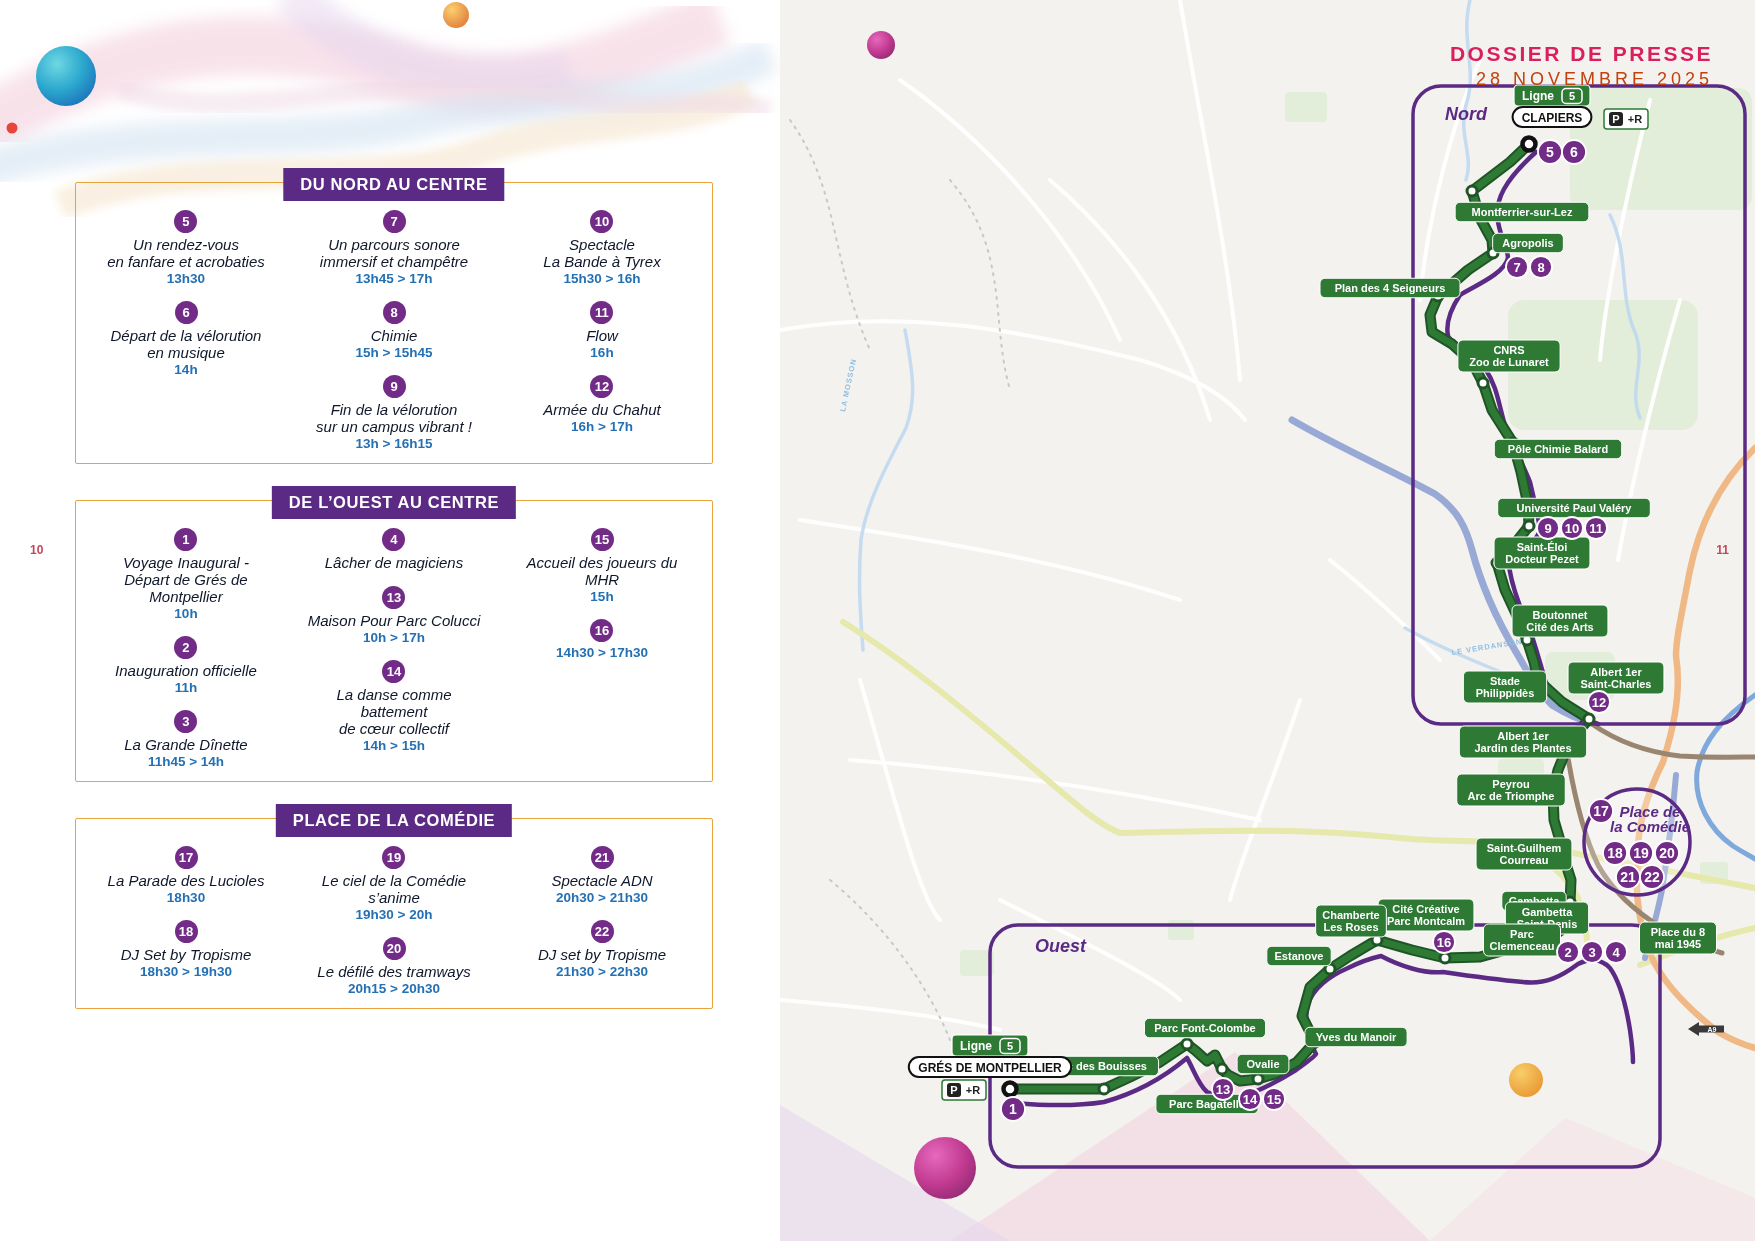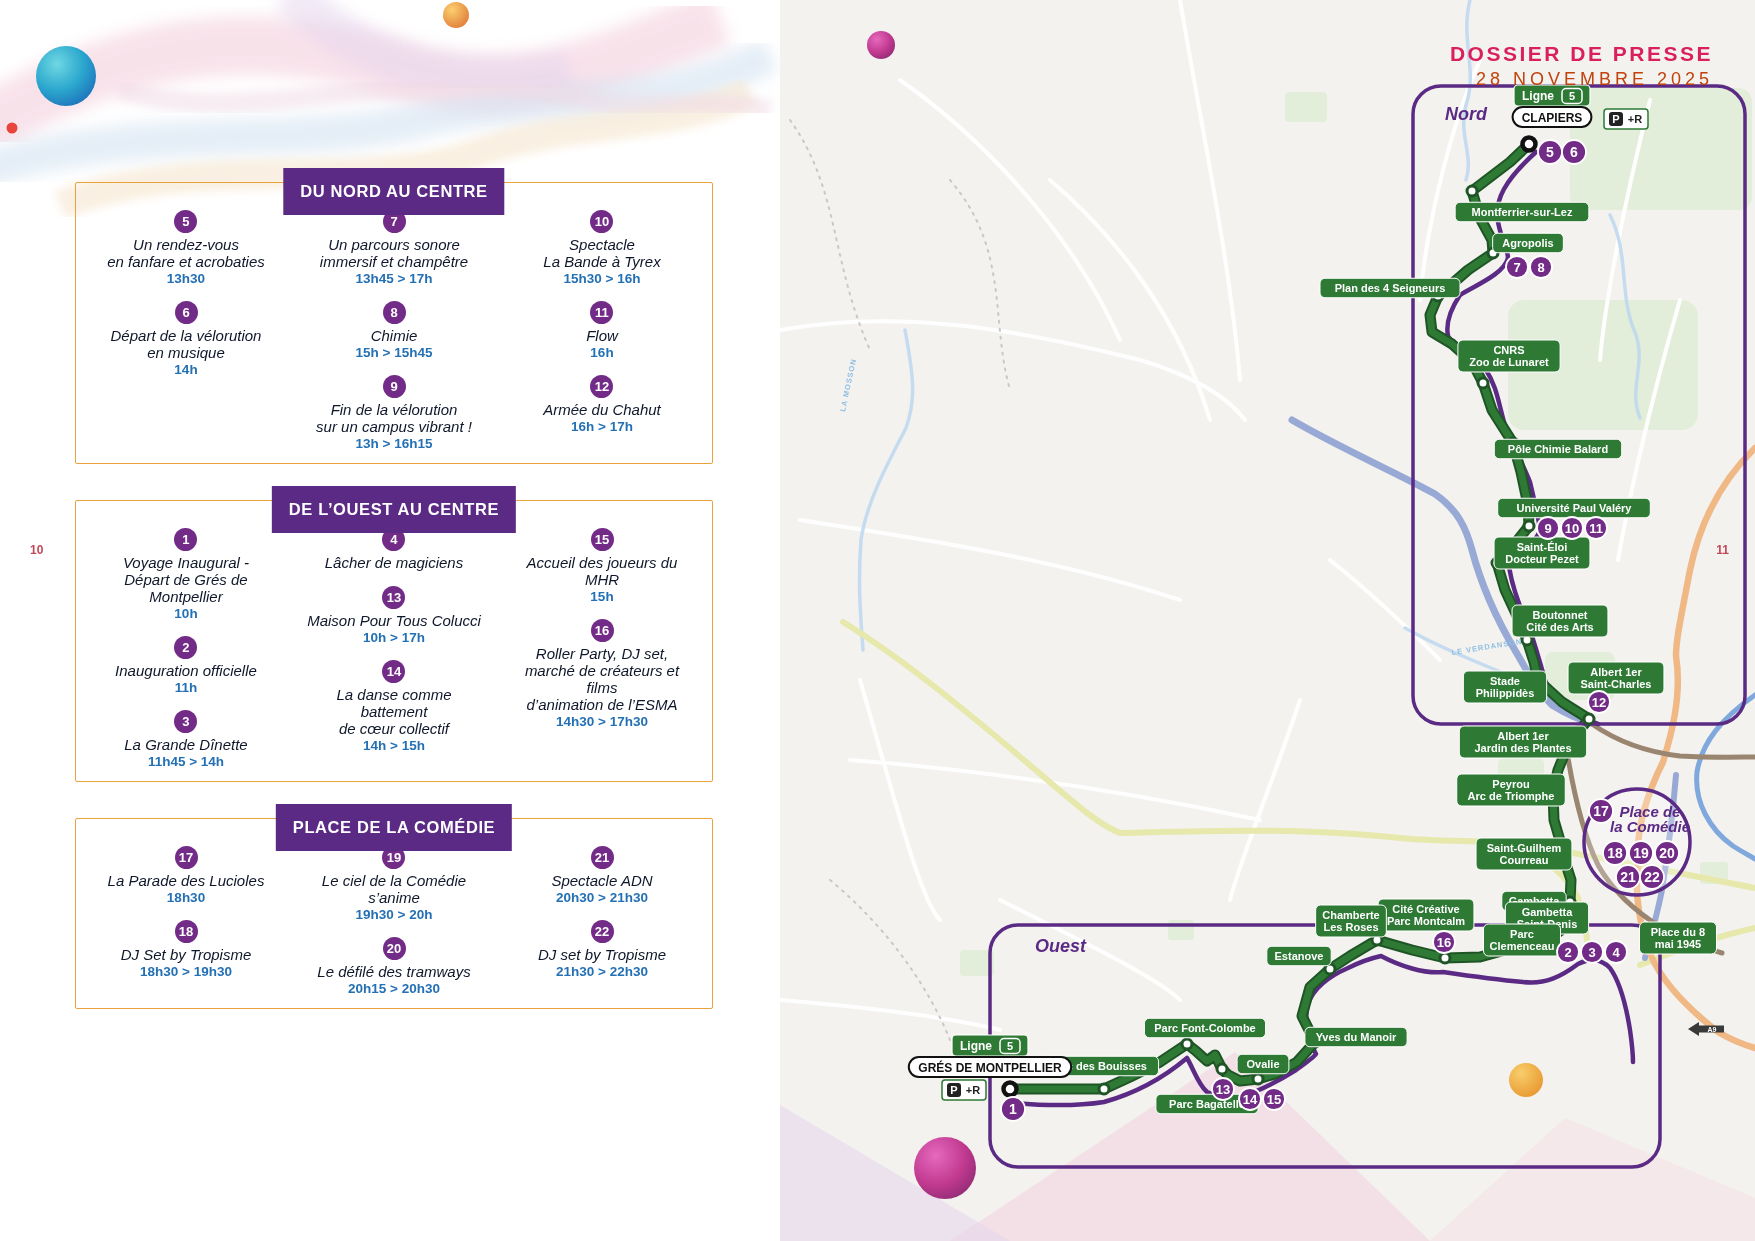--- a/index.html
+++ b/index.html
@@ -11,21 +11,21 @@
   
   #press-header{position:absolute;top:42px;right:42px;text-align:right;z-index:30;}
   #press-title{font-size:21px;font-weight:bold;letter-spacing:2.5px;color:#DA1F5E;}
   #press-date{font-size:18px;letter-spacing:4px;color:#c2410c;margin-top:3px;}
   
   .page-num{position:absolute;top:543px;font-size:12px;font-weight:bold;color:#C2485B;z-index:30;}
   .page-num.left{left:30px;} .page-num.right{right:26px;}
   
   .event-box{position:absolute;left:75px;width:636px;border:1.5px solid #E8A33D;border-radius:2px;z-index:20;}
   .box-title{position:absolute;top:-15px;left:50%;transform:translateX(-50%);background:#5B2A84;color:#fff;
-             font-size:16.5px;font-weight:bold;letter-spacing:.6px;padding:14px 17px;white-space:nowrap;}
+             font-size:16.5px;font-weight:bold;letter-spacing:.6px;padding:7px 17px;white-space:nowrap;}
   .cols{display:flex;justify-content:space-around;padding:27px 6px 12px 6px;}
   .col{flex:1;display:flex;flex-direction:column;align-items:center;gap:15px;}
   .event-item{text-align:center;max-width:205px;}
   .ev-num{width:23px;height:23px;border-radius:50%;background:#722B87;color:#fff;font-weight:bold;
           font-size:13px;line-height:23px;margin:0 auto 3px auto;}
   .ev-title{font-style:italic;font-weight:normal;color:#0f172a;font-size:15px;line-height:17px;white-space:pre-line;}
   .ev-time{font-weight:bold;color:#2470B4;font-size:13.5px;margin-top:1px;}
   #map-svg{position:absolute;left:780px;top:0;z-index:10;}
 </style>
 </head>
@@ -148,44 +148,40 @@
               <div class="ev-time">11h45 &gt; 14h</div>
             </div>
           </div>
           <div class="col">
             <div class="event-item">
               <div class="ev-num">4</div>
               <div class="ev-title">Lâcher de magiciens</div>
             </div>
             <div class="event-item">
               <div class="ev-num">13</div>
-              <div class="ev-title">Maison Pour Tous Colucci</div>
+              <div class="ev-title">Maison Pour Parc Colucci</div>
               <div class="ev-time">10h &gt; 17h</div>
             </div>
             <div class="event-item">
               <div class="ev-num">14</div>
               <div class="ev-title">La danse comme
 battement
 de cœur collectif</div>
               <div class="ev-time">14h &gt; 15h</div>
             </div>
           </div>
           <div class="col">
             <div class="event-item">
               <div class="ev-num">15</div>
               <div class="ev-title">Accueil des joueurs du
 MHR</div>
               <div class="ev-time">15h</div>
             </div>
             <div class="event-item">
               <div class="ev-num">16</div>
-              <div class="ev-title">Roller Party, DJ set,
-marché de créateurs et
-films
-d’animation de l’ESMA</div>
               <div class="ev-time">14h30 &gt; 17h30</div>
             </div>
           </div>
         </div>
       </div>
       <div class="event-box" style="top: 818px; min-height: 183px;">
         <div class="box-title">PLACE DE LA COMÉDIE</div>
         <div class="cols">
           <div class="col">
             <div class="event-item">

